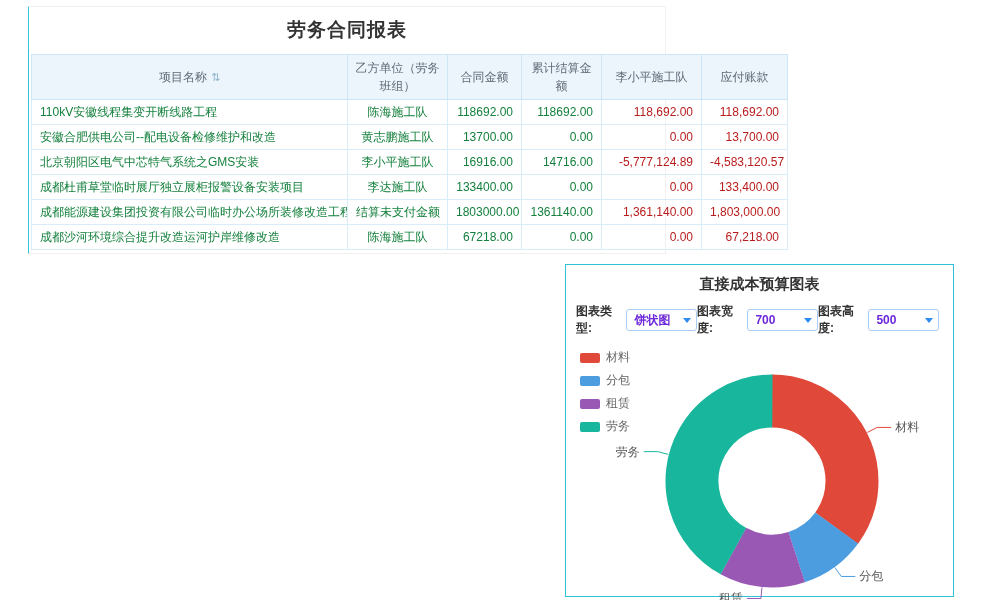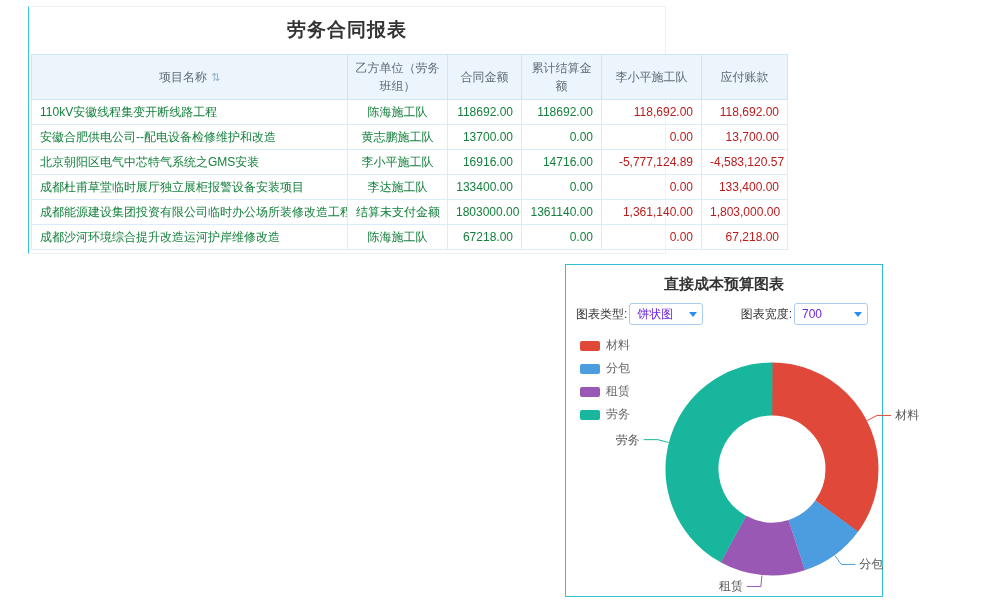--- a/index.html
+++ b/index.html
@@ -32,30 +32,31 @@
   }
   .blue { color:#15803d; }
   .dark { color:#b91c1c; }
   .cell-left  { text-align:left; }
   .cell-center{ text-align:center; }
   .cell-right { text-align:right; }
   .sort-icon { color:#8fb4cf; font-size:11px; margin-left:4px; cursor:pointer; }
 
   
   .chart-panel {
-    position:absolute; left:565px; top:264px; width:318px; height:333px;
+    position:absolute; left:565px; top:264px; width:389px; height:333px;
     border:1px solid #2fc0d3; background:#fff;
   }
   .chart-title {
     text-align:center; font-weight:bold; font-size:15px; color:#333;
     padding-top:10px;
   }
   .controls {
     display:flex; justify-content:space-between; align-items:flex-end;
     padding:9px 14px 6px 10px;
+    font-weight:bold;
   }
   .ctrl { display:flex; align-items:center; font-size:12px; color:#333; }
   .select {
     position:relative; width:74px; height:22px; line-height:20px;
     border:1px solid #a9cdf0; border-radius:3px; background:#fff;
     padding:0 16px 0 7px; font-size:12px; color:#6d28d9; margin-left:2px;
     cursor:pointer; white-space:nowrap; overflow:hidden;
   }
   .caret {
     position:absolute; right:5px; top:8px; width:0; height:0;
@@ -159,20 +160,27 @@
         <span class="caret"></span>
       </div>
     </div>
     <div class="ctrl">
       <span>图表宽度:</span>
       <div class="select">
         <span>700</span>
         <span class="caret"></span>
       </div>
     </div>
+    <div class="ctrl">
+      <span>图表高度:</span>
+      <div class="select">
+        <span>500</span>
+        <span class="caret"></span>
+      </div>
+    </div>
   </div>
 
   <div class="chart-area">
     <div class="legend">
         <div class="legend-item">
           <span class="legend-swatch" style="background: rgb(224, 73, 58);"></span>
           <span class="legend-label">材料</span>
         </div>
         <div class="legend-item">
           <span class="legend-swatch" style="background: rgb(75, 157, 224);"></span>

